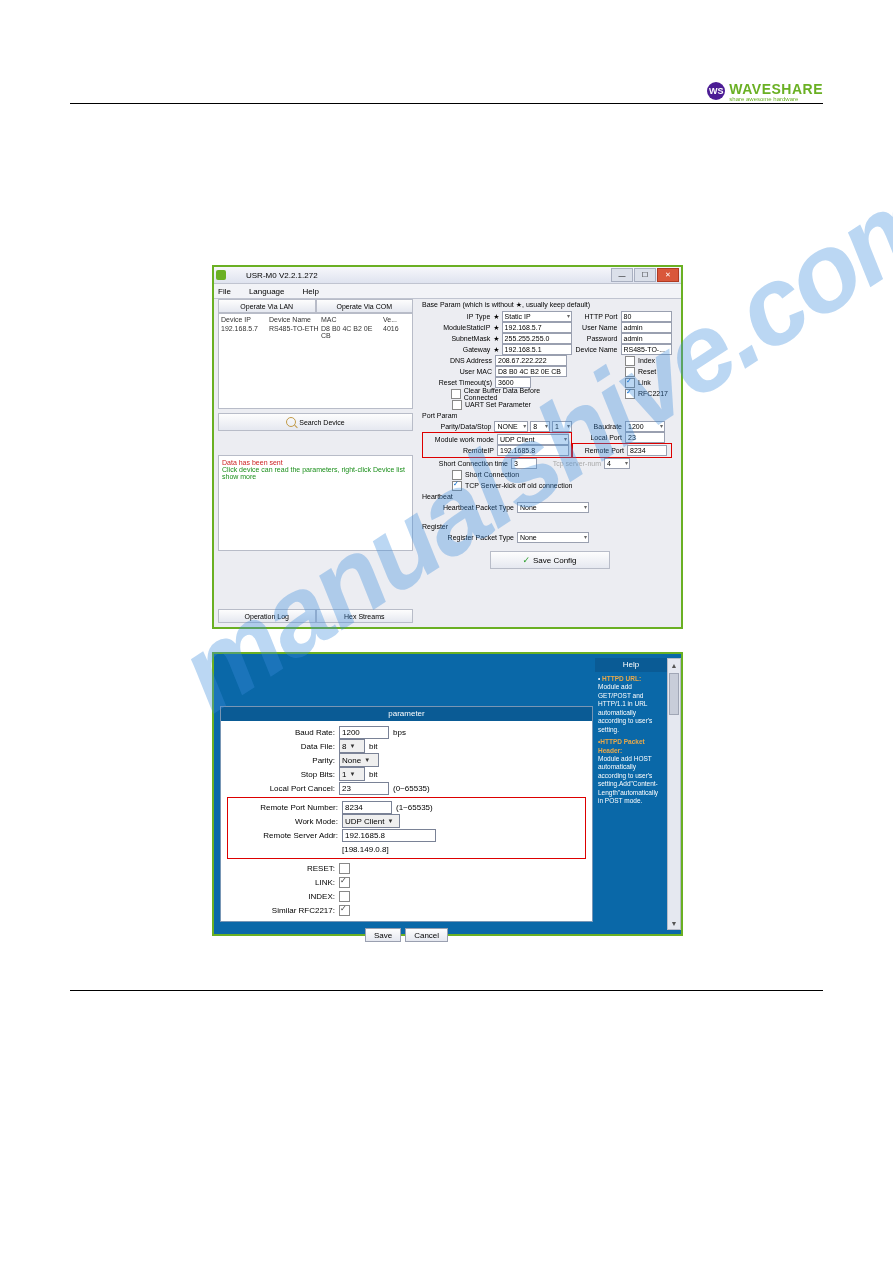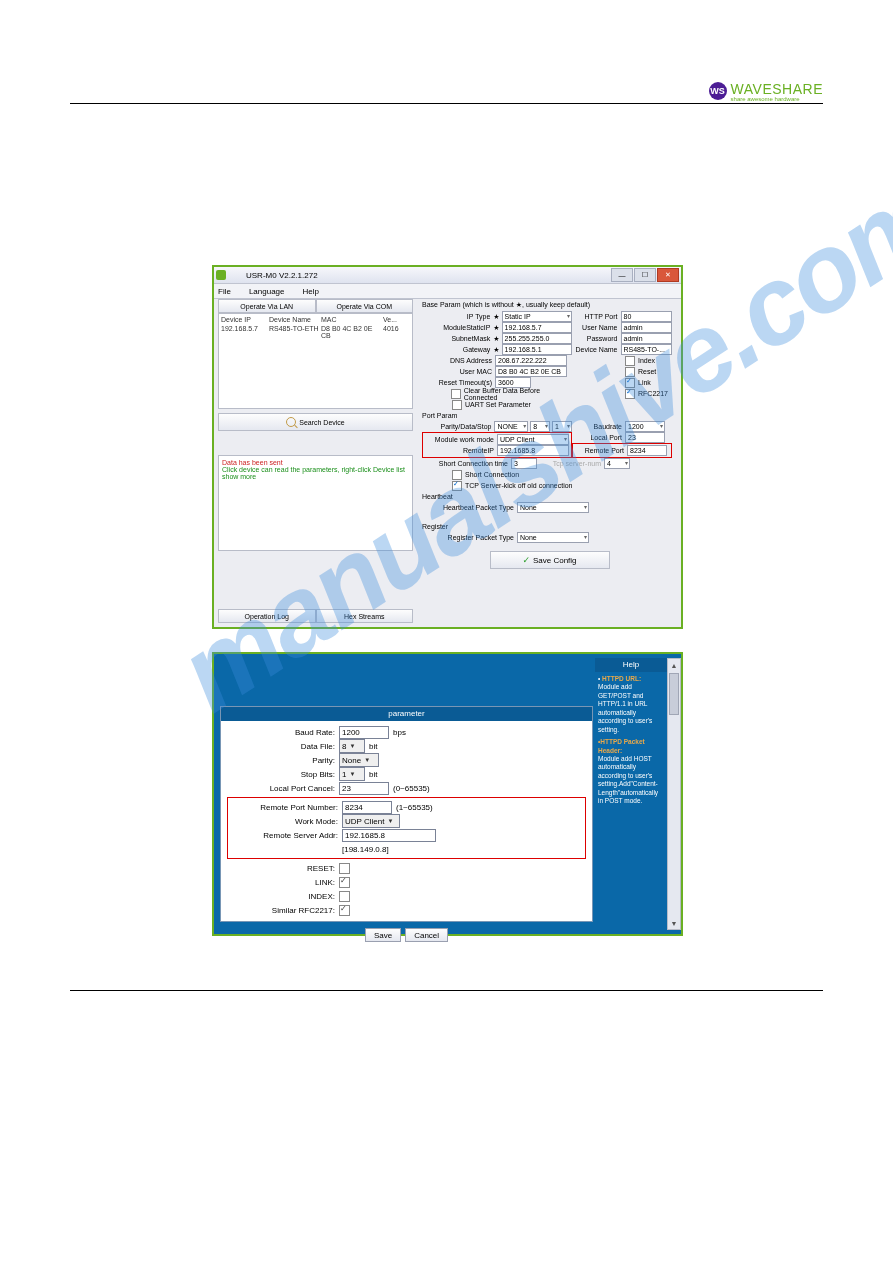--- a/index.html
+++ b/index.html
@@ -31,21 +31,21 @@
     border-radius: 50%;
     display: flex;
     align-items: center;
     justify-content: center;
     color: #fff;
     font-size: 9px;
     font-weight: bold;
   }
   .brand-text {
     color: #6ab023;
-    font-weight: normal;
+    font-weight: bold;
     font-size: 14px;
     letter-spacing: 0.5px;
   }
   .brand-sub {
     color: #6ab023;
     font-size: 6px;
     display: block;
     margin-top: -2px;
   }
   .hr-top {

